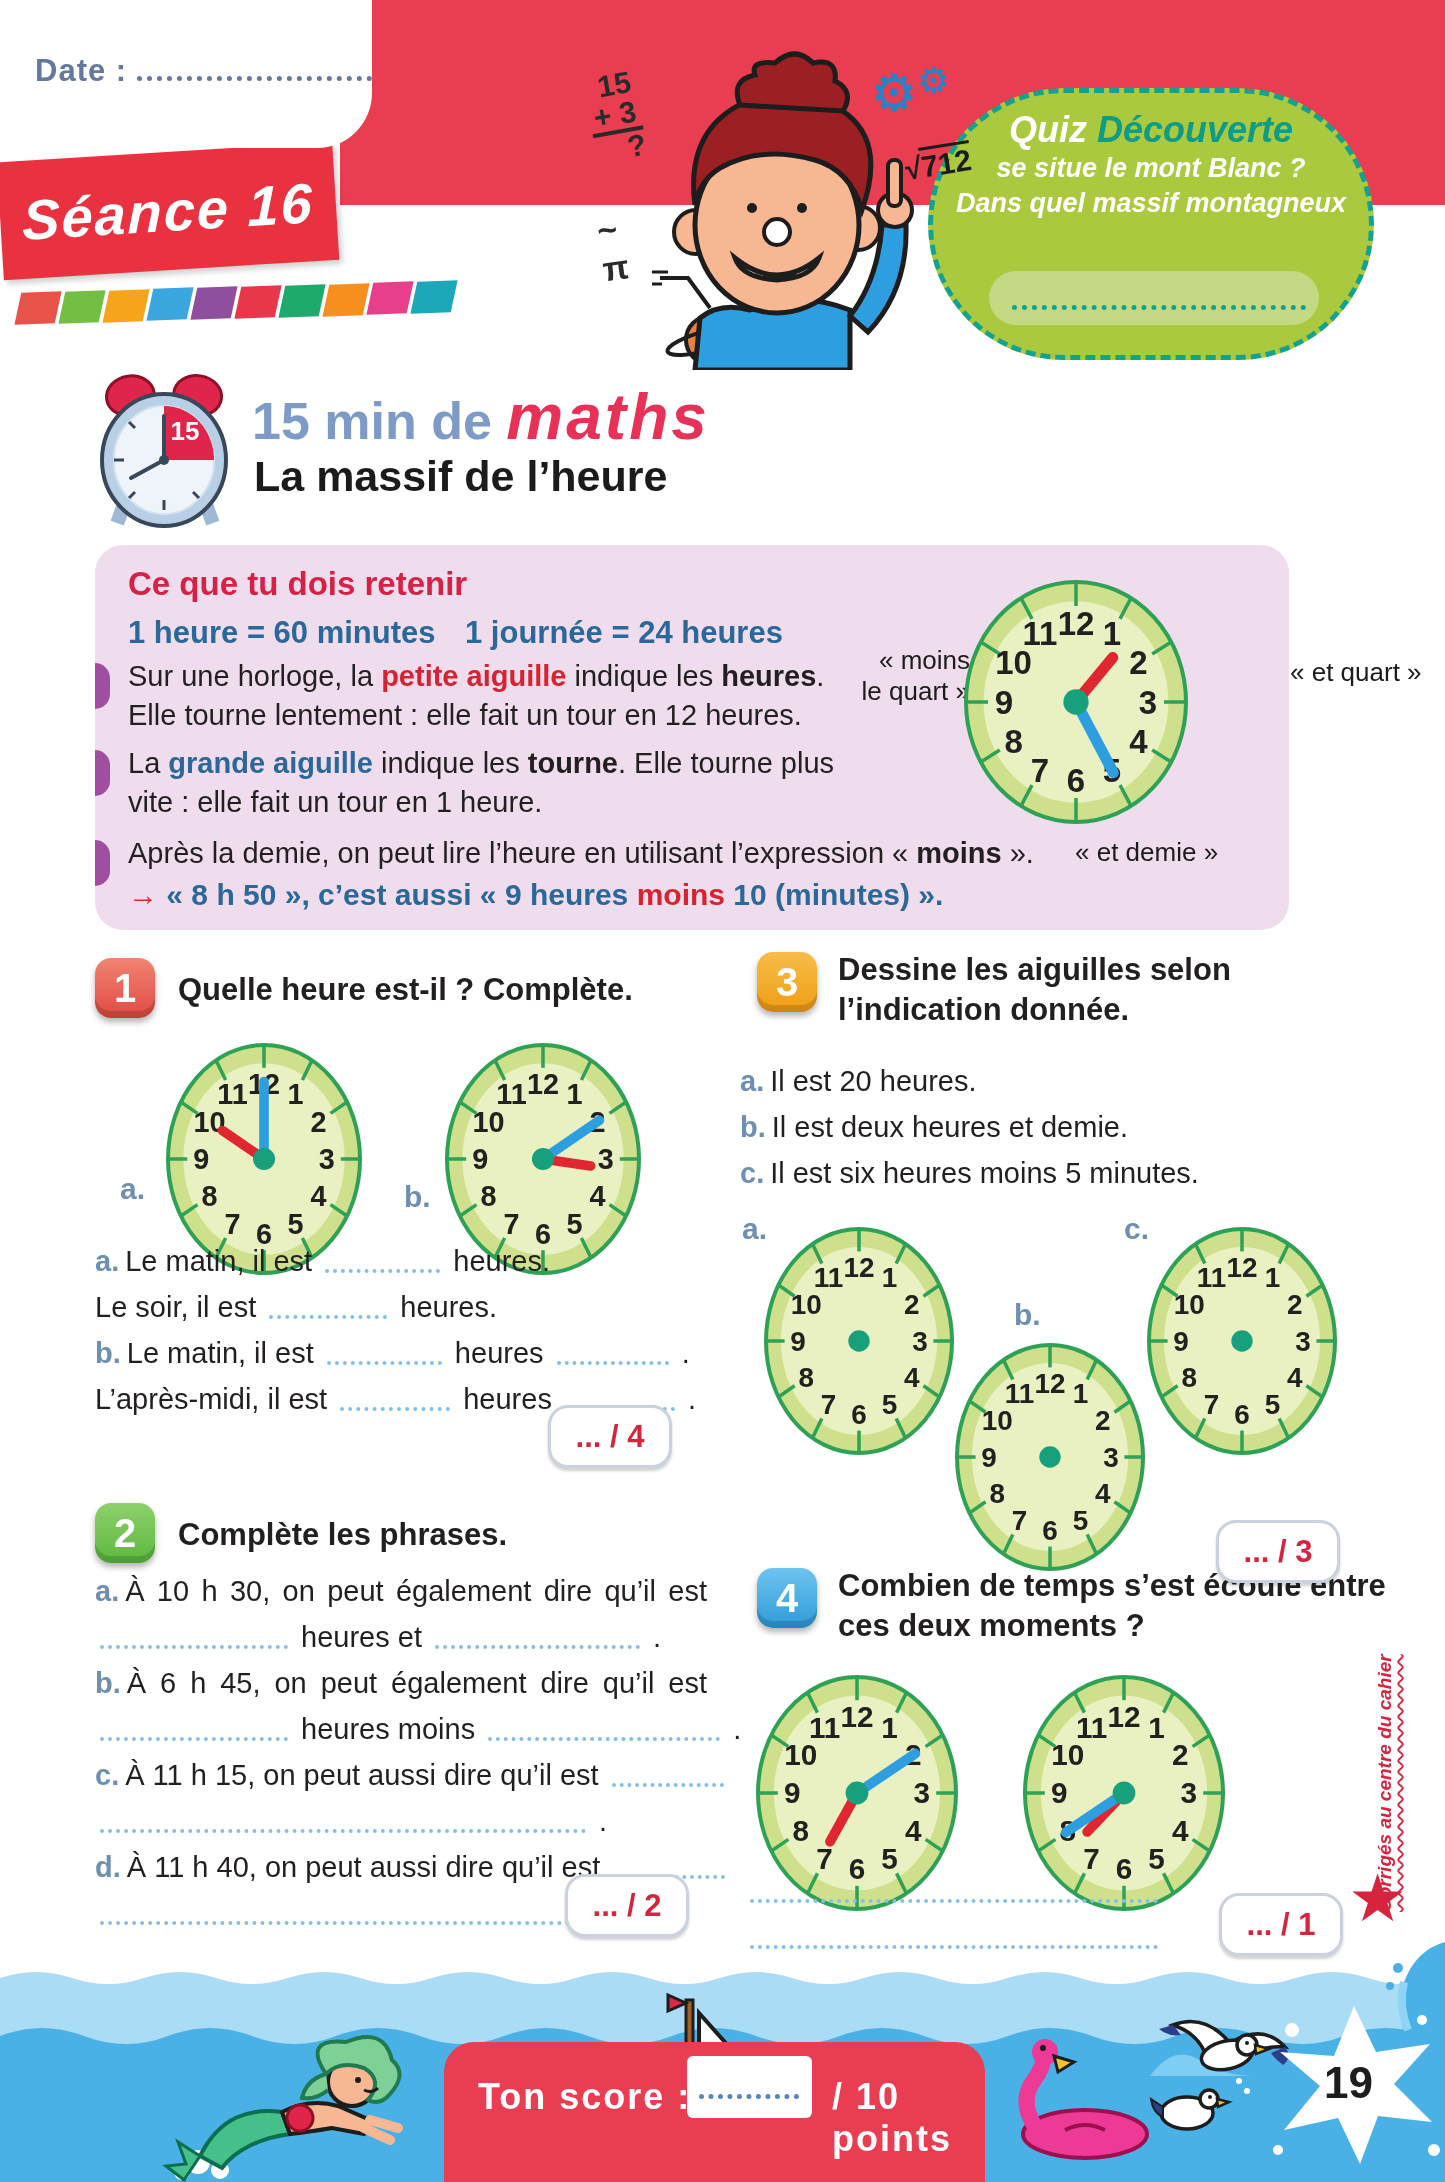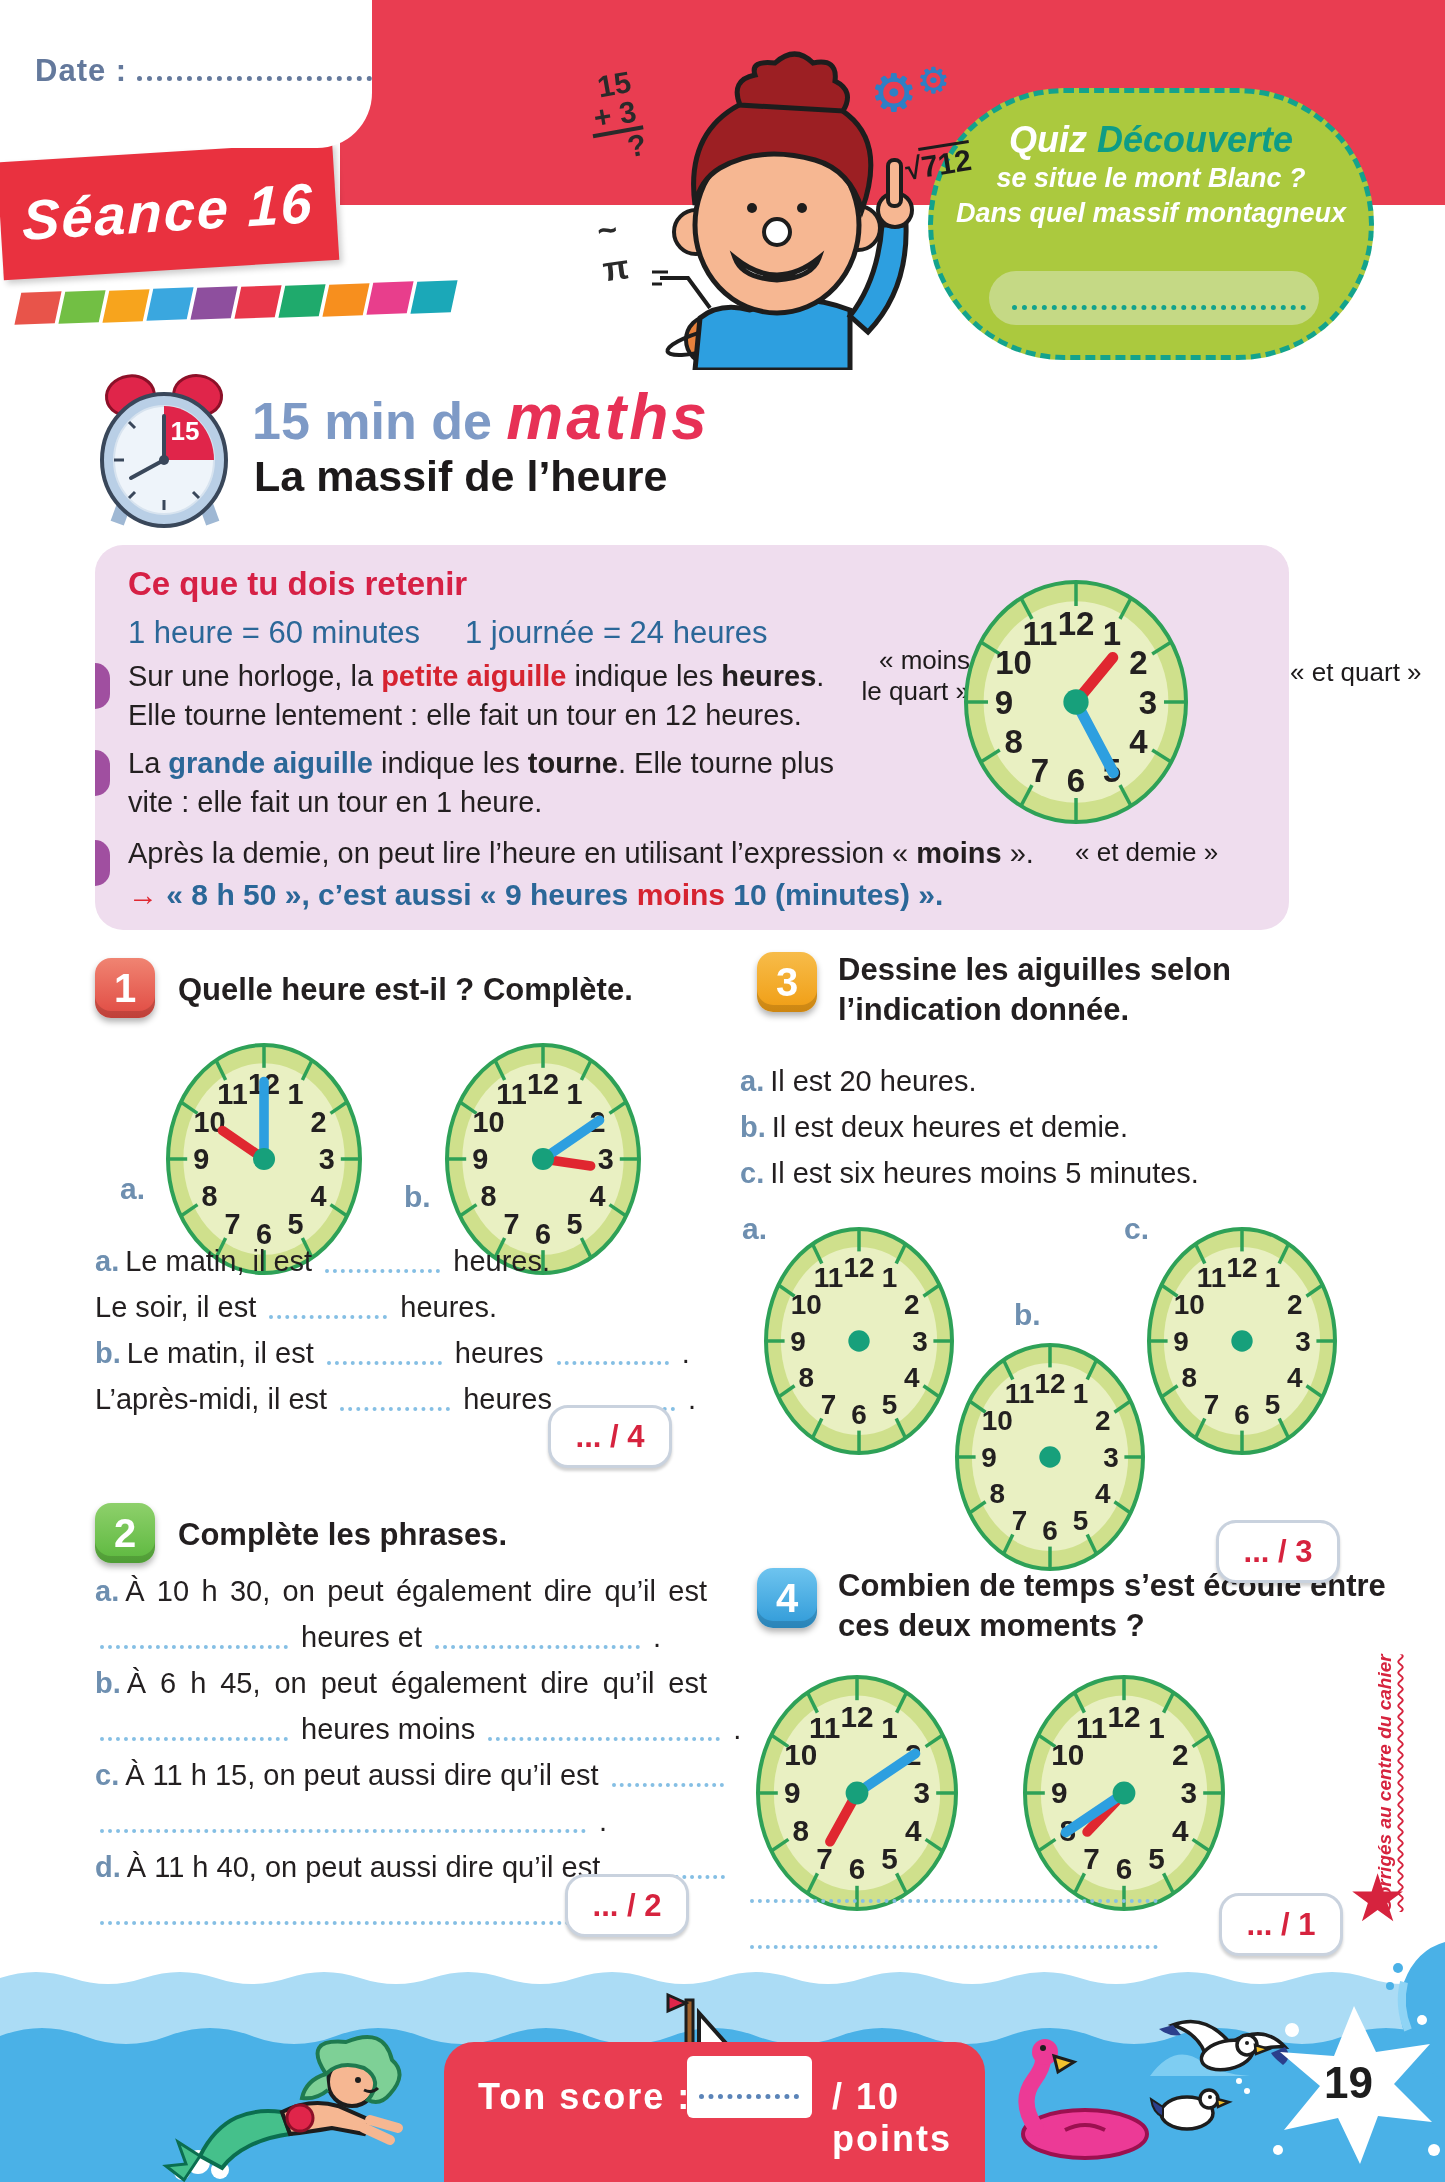--- a/index.html
+++ b/index.html
@@ -13,21 +13,21 @@
   #date-label{left:35px;top:52px;font-size:31px;font-weight:bold;color:#64799c;letter-spacing:1px;}
   .date-dots{display:inline-block;width:235px;border-bottom:5px dotted #64799c;height:24px;}
   #seance-banner{left:0px;top:152px;width:336px;height:118px;background:#e9313f;transform:rotate(-3.5deg);
       display:flex;align-items:center;justify-content:center;z-index:2;box-shadow:3px 4px 6px rgba(0,0,0,.2);}
   #seance-banner span{color:#fff;font-size:56px;font-weight:bold;font-style:italic;letter-spacing:2px;transform:skewX(-4deg);}
   .sq{position:absolute;width:40px;height:32px;transform:skewX(-14deg) rotate(-2deg);}
 
   
   #quiz-pill{left:928px;top:88px;width:446px;height:272px;background:#abc93e;border:5px dashed #13a38c;
      border-radius:150px;z-index:4;box-sizing:border-box;text-align:center;}
-  #quiz-title{margin-top:26px;font-size:36px;font-weight:bold;font-style:italic;color:#fff;}
+  #quiz-title{margin-top:16px;font-size:36px;font-weight:bold;font-style:italic;color:#fff;}
   #quiz-title .teal{color:#0e9c86;}
   .quiz-q{font-size:27px;font-weight:bold;font-style:italic;color:#fff;line-height:35px;}
   #quiz-answer{position:absolute;left:56px;top:178px;width:330px;height:54px;background:#c5d985;border-radius:27px;}
   #quiz-answer .dots{position:absolute;left:18px;top:34px;width:294px;border-bottom:5px dotted #13a38c;height:0;}
 
   
   .doodle{color:#2a2a2a;font-weight:bold;z-index:3;}
   #frac{left:590px;top:70px;font-size:30px;transform:rotate(-10deg);text-align:right;line-height:30px;}
   #frac .bar{border-bottom:4px solid #2a2a2a;padding:0 4px;}
   #pi{left:600px;top:210px;font-size:34px;transform:rotate(-8deg);}
@@ -37,21 +37,21 @@
   #sqrt .ov{border-top:3px solid #1c1c1c;}
 
   
   #lesson-line1{left:252px;top:380px;font-size:52px;font-weight:bold;color:#7e9ac6;}
   #lesson-line1 .maths{font-size:64px;color:#e73156;font-style:italic;letter-spacing:3px;}
   #lesson-line2{left:254px;top:452px;font-size:43px;font-weight:bold;color:#1d1a1b;}
 
   
   #retenir{left:95px;top:545px;width:1194px;height:385px;background:#efddee;border-radius:28px;}
   #ret-title{left:33px;top:20px;font-size:33px;font-weight:bold;color:#d62045;}
-  .fact{font-size:31px;font-weight:normal;color:#2b6798;}
+  .fact{font-size:31px;font-weight:bold;color:#2b6798;}
   .bullet-text{font-size:29px;line-height:39px;}
   .pbullet{position:absolute;left:0;width:15px;height:46px;background:#a04fa0;border-radius:0 24px 24px 0;}
   .ret-label{font-size:26px;color:#1d1a1b;}
   
   .sg-b{font-weight:bold;}
   .sg-rb{font-weight:bold;color:#d62330;}
   .sg-bb{font-weight:bold;color:#2b6798;}
   .sg-arrow{font-weight:bold;color:#e02730;}
   .dots{display:inline-block;border-bottom:4.5px dotted #85bfe4;height:20px;vertical-align:-2px;margin:0 5px;}
 

